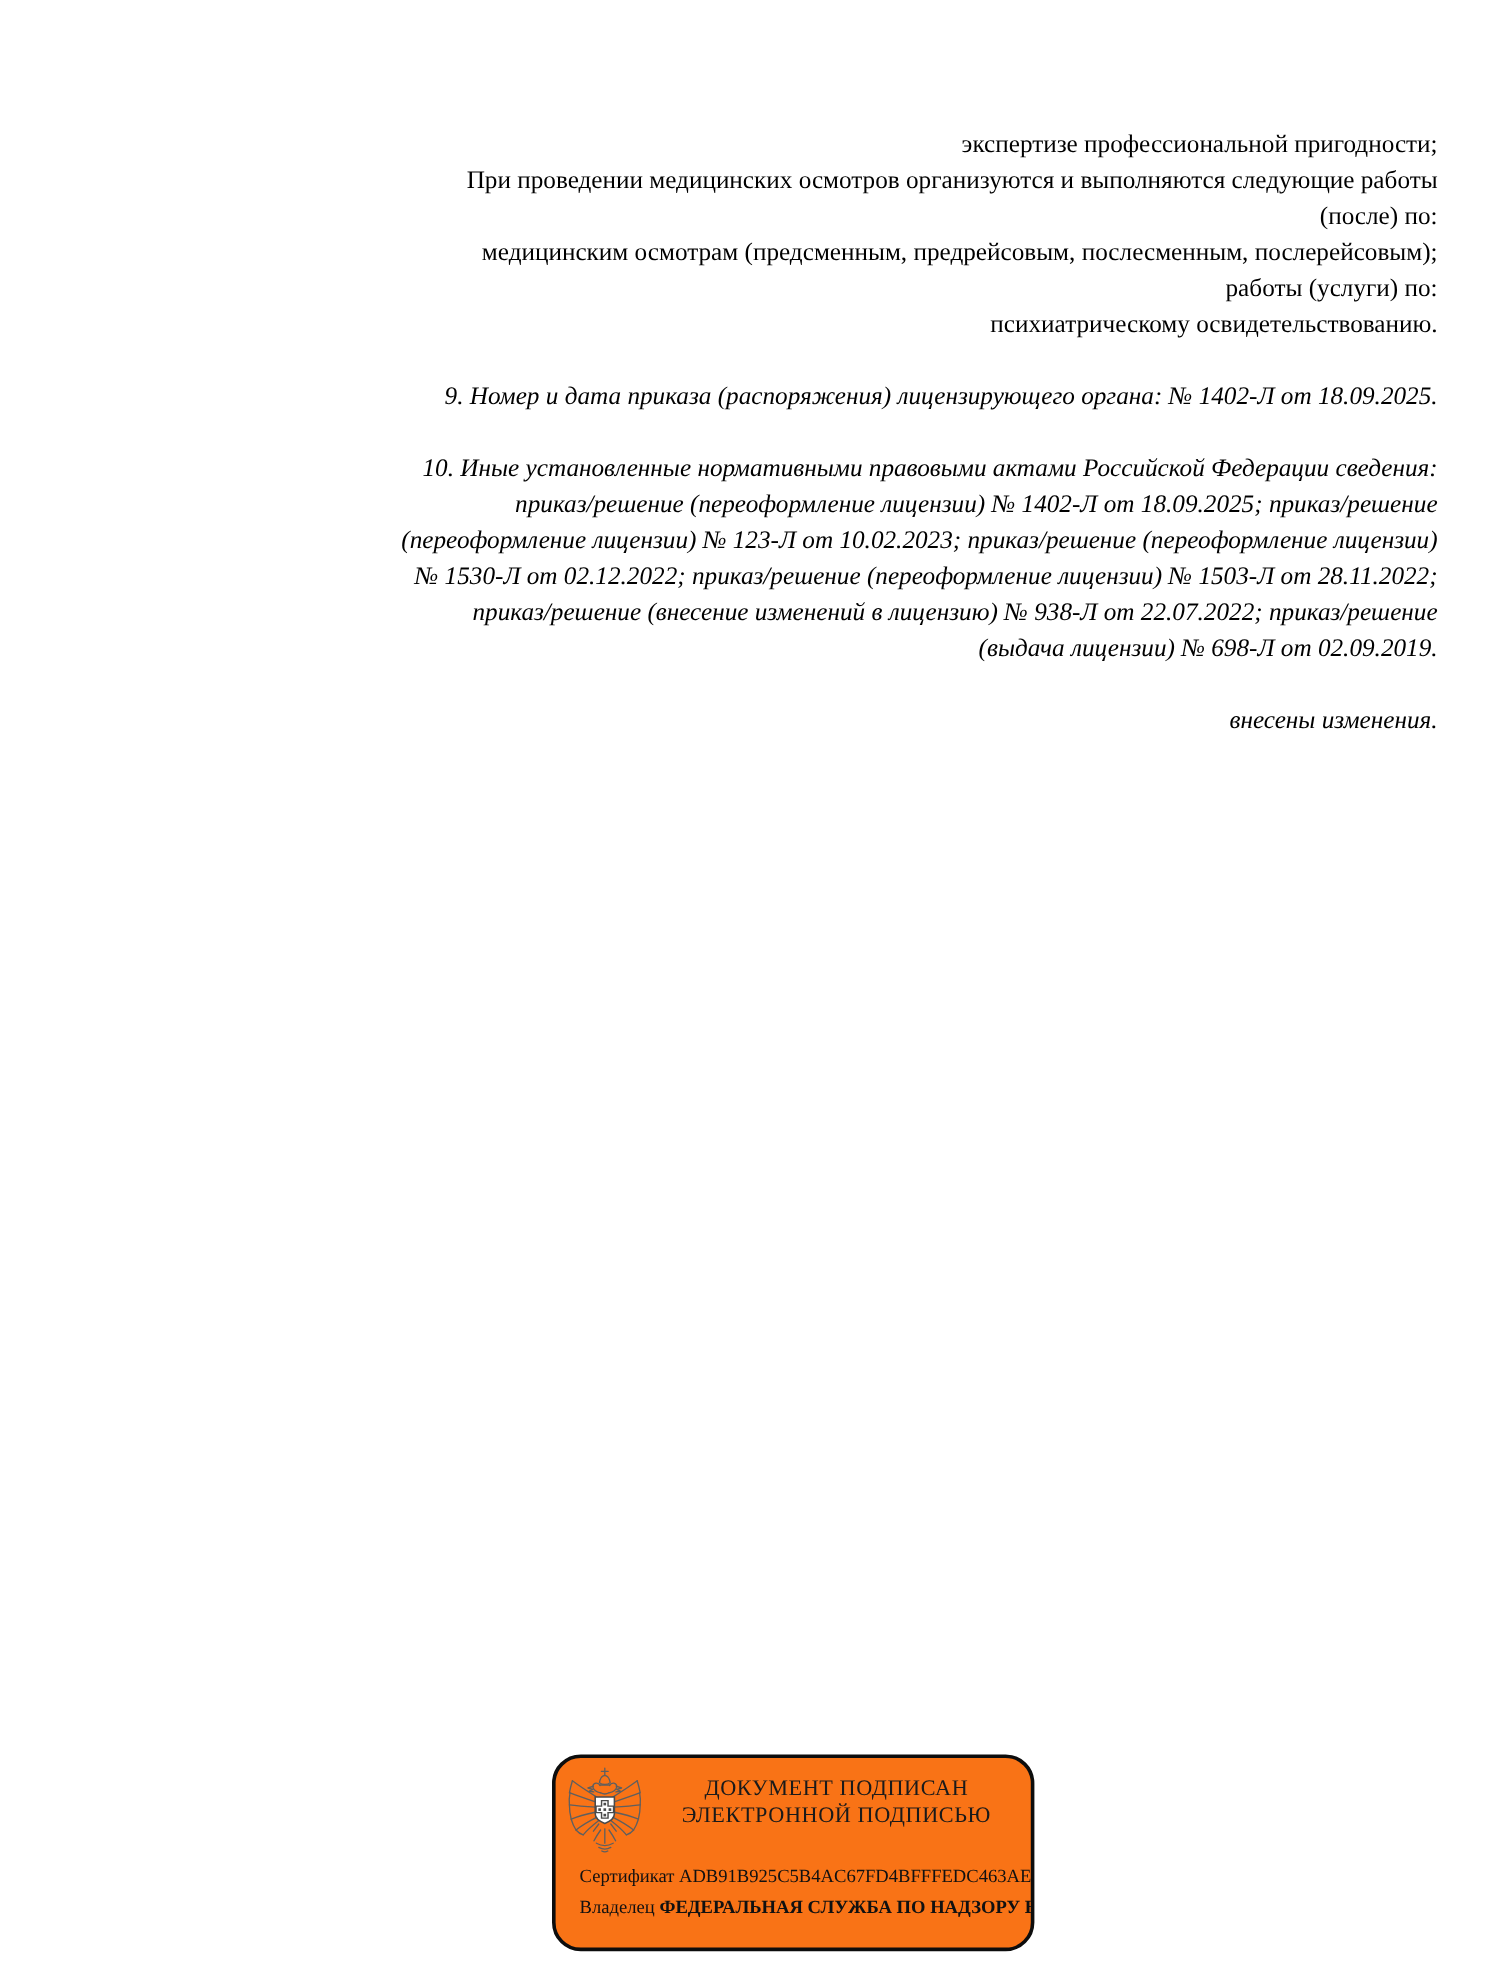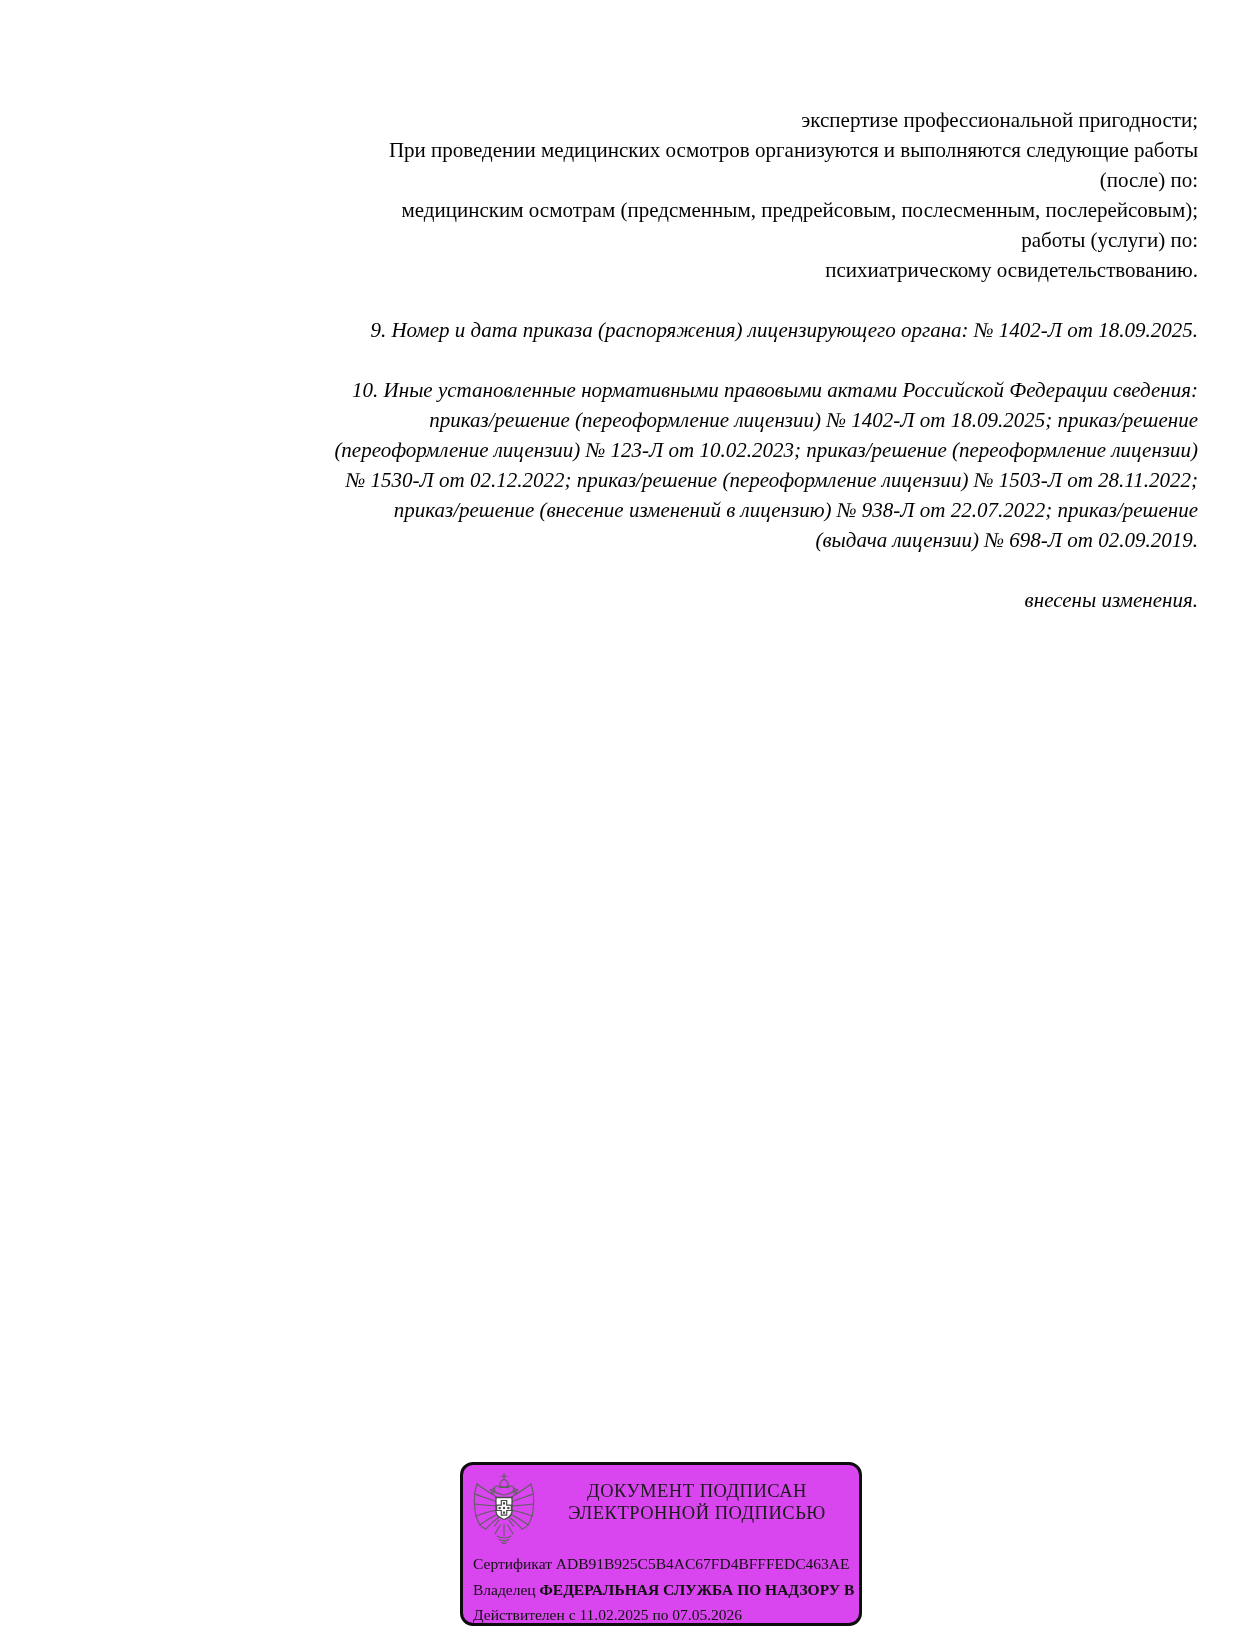--- a/index.html
+++ b/index.html
@@ -34,22 +34,22 @@
 
   
   .stamp {
     position: absolute;
     left: 460px;
     top: 1462px;
     width: 402px;
     height: 164px;
     box-sizing: border-box;
     border: 3px solid #0d0d0d;
-    border-radius: 13px;
-    background: #d946ef;
+    border-radius: 24px;
+    background: #f97316;
     overflow: hidden;
   }
   .stamp-top {
     display: flex;
     height: 86px;
   }
   .emblem {
     flex: 0 0 auto;
     width: 62px;
     height: 74px;
@@ -59,21 +59,21 @@
   .stamp-title {
     flex: 1 1 auto;
     text-align: center;
     padding-top: 15px;
     font-size: 18.5px;
     line-height: 22px;
     color: #1a1a1a;
     letter-spacing: 0.5px;
   }
   .stamp-rows {
-    padding-left: 10px;
+    padding-left: 20px;
     font-size: 15.5px;
     line-height: 25.5px;
     white-space: nowrap;
     color: #111111;
   }
   .stamp-row { display: block; }
   .owner-value { font-weight: bold; }
 </style>
 </head>
 <body>
@@ -167,17 +167,16 @@
         </svg>
       </span>
       <div class="stamp-title">
         <div>ДОКУМЕНТ ПОДПИСАН</div>
         <div>ЭЛЕКТРОННОЙ ПОДПИСЬЮ</div>
       </div>
     </div>
     <div class="stamp-rows">
       <span class="stamp-row"><span>Сертификат</span> <span>ADB91B925C5B4AC67FD4BFFFEDC463AE</span></span>
       <span class="stamp-row"><span>Владелец</span> <span class="owner-value">ФЕДЕРАЛЬНАЯ СЛУЖБА ПО НАДЗОРУ В СФ</span></span>
-      <span class="stamp-row">Действителен с 11.02.2025 по 07.05.2026</span>
     </div>
   </div>
 
 </div>
 
 </body></html>

